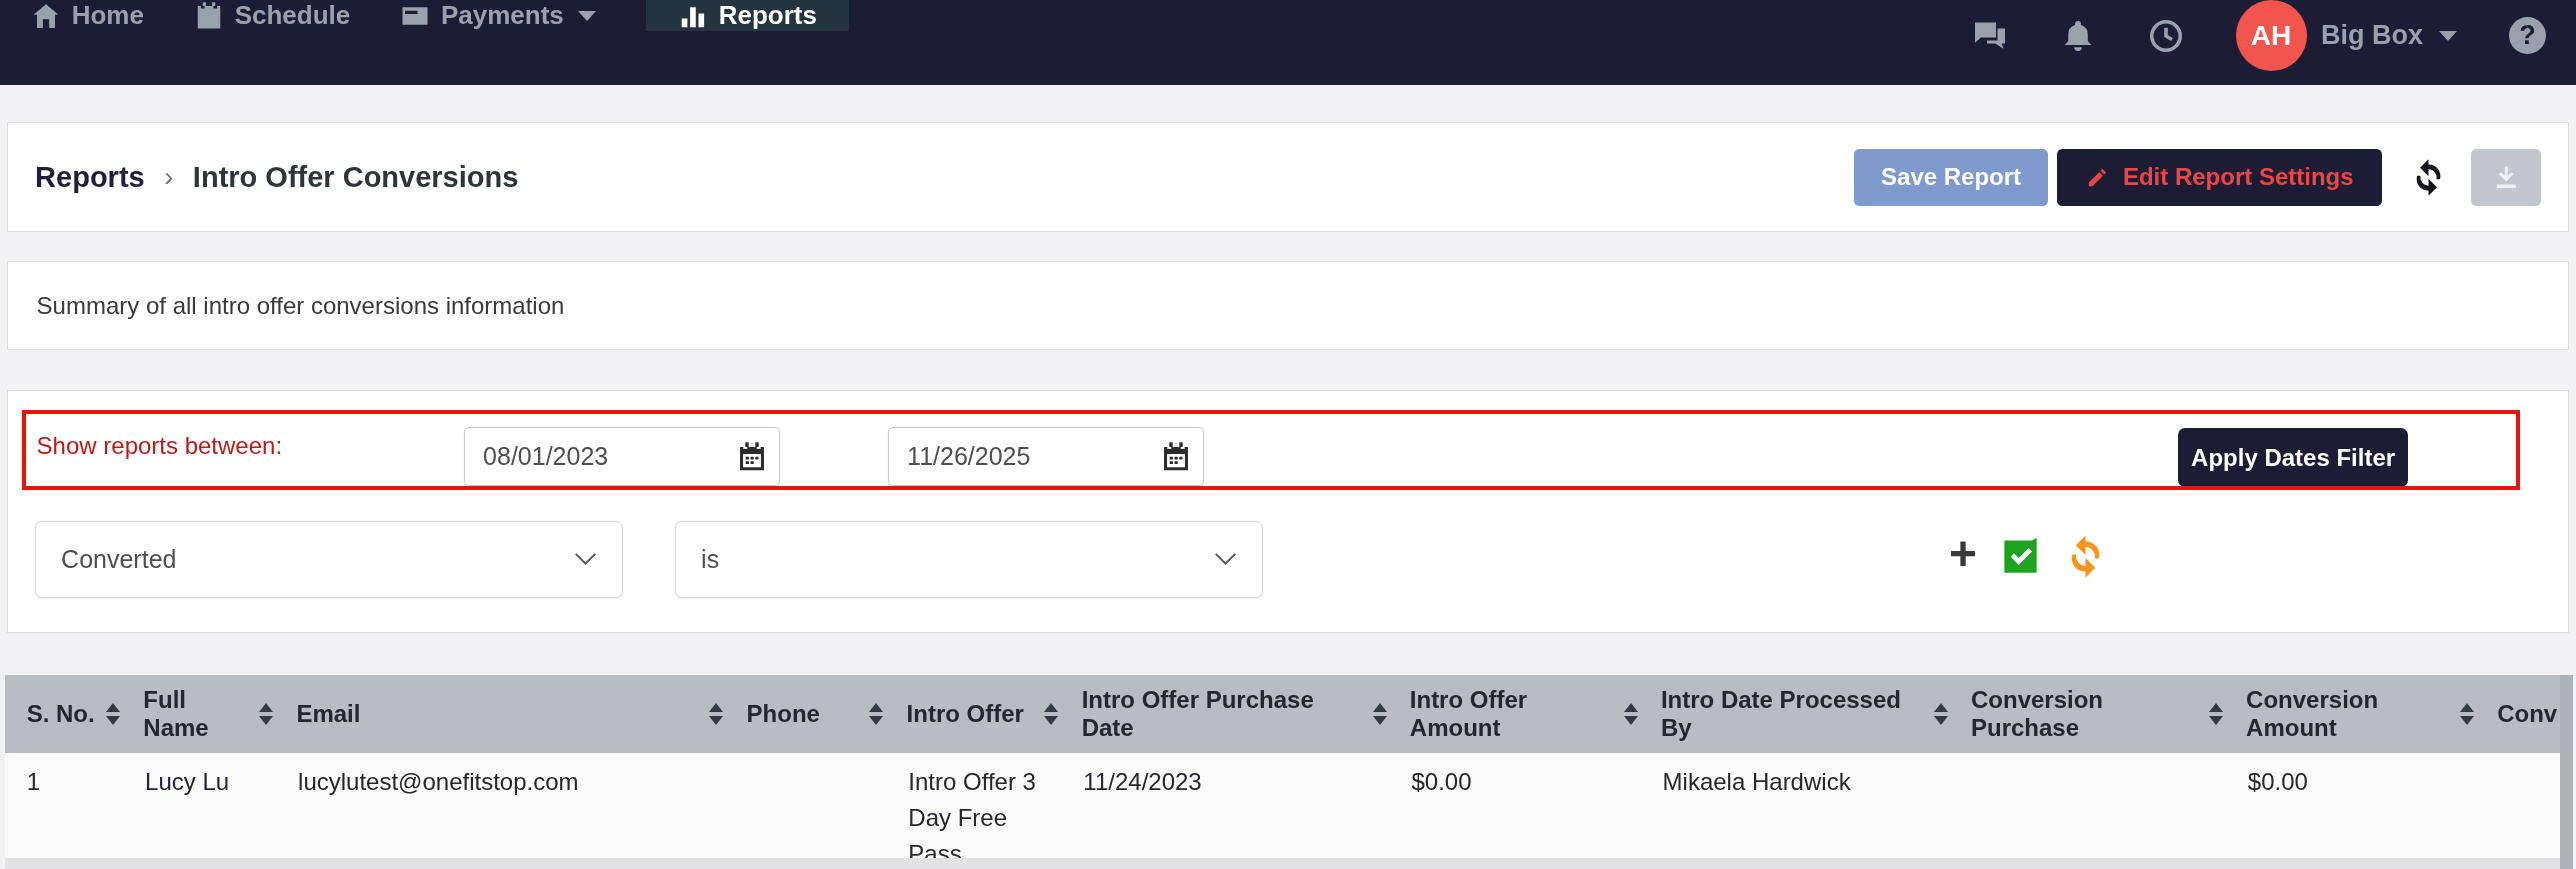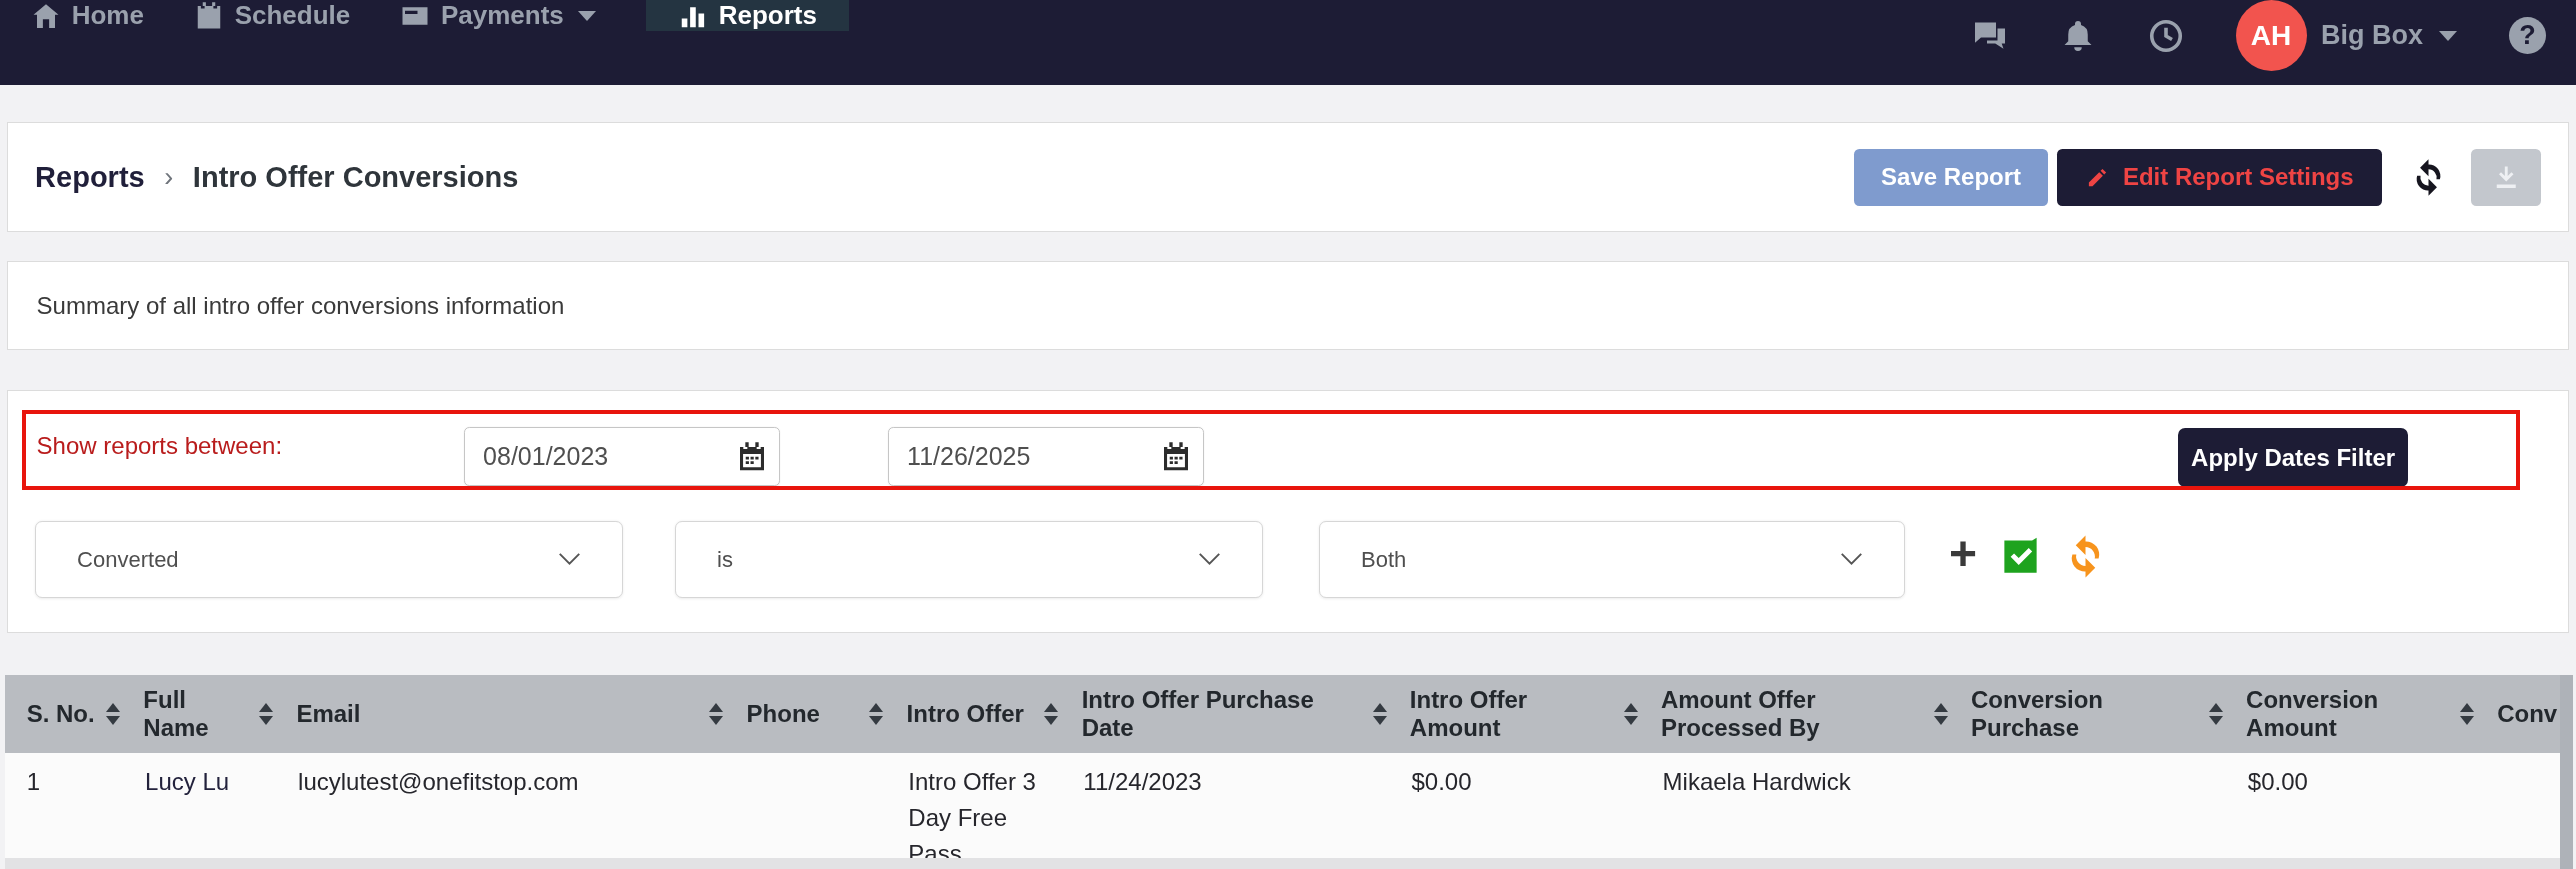--- a/index.html
+++ b/index.html
@@ -78,21 +78,21 @@
     width:100%; height:100%; border:0.9px solid #c6c6c6; border-radius:5.3px;
     font-family:inherit; font-size:25px; color:#4f4f4f; padding:0 53px 0 18px;
     box-shadow:0 0.9px 1.8px rgba(0,0,0,0.07);
   }
   .cal-icon { position:absolute; right:12.5px; top:12.5px; width:32px; height:34px; color:#2c2c2c; pointer-events:none; }
   .btn-apply { position:absolute; left:2170px; top:37px; width:230px; height:59px; background:#1d1c35; color:#fff; border-radius:7.1px; }
 
   .select {
     position:absolute; top:130px; height:77px; background:#fff;
     border:0.9px solid #d6d6d6; border-radius:7.1px; box-shadow:0 0.9px 2.7px rgba(0,0,0,0.08);
-    display:flex; align-items:center; padding:0 41px; font-size:22px; color:#4f4f4f; cursor:pointer;
+    display:flex; align-items:center; padding:0 25px; font-size:25px; color:#4f4f4f; cursor:pointer;
   }
   .select .chev { margin-left:auto; width:23px; height:14.3px; color:#555; }
   .select-field { left:27px; width:588px; }
   .select-operator { left:667px; width:588px; }
   .select-value { left:1311px; width:586px; }
   .filter-actions { position:absolute; left:1941px; top:143px; display:flex; align-items:center; gap:21.4px; }
   .plus-icon { font-size:48px; font-weight:800; color:#3a3a3a; line-height:1; cursor:pointer; margin-top:-5.3px; }
   .check-icon svg { width:43px; height:43px; }
   .sync-icon svg { width:45px; height:45px; color:#f7941d; }
   .filter-actions > div { cursor:pointer; display:flex; }
@@ -243,26 +243,20 @@
     <button class="btn btn-apply">Apply Dates Filter</button>
 
     <div class="select select-field">
       <span>Converted</span>
       <svg class="chev" viewBox="0 0 26 16" fill="none" stroke="currentColor" stroke-width="2.2">
           <path d="M2 2l11 11L24 2"></path>
         </svg>
     </div>
     <div class="select select-operator">
       <span>is</span>
-      <svg class="chev" viewBox="0 0 26 16" fill="none" stroke="currentColor" stroke-width="2.2">
-          <path d="M2 2l11 11L24 2"></path>
-        </svg>
-    </div>
-    <div class="select select-value">
-      <span>Both</span>
       <svg class="chev" viewBox="0 0 26 16" fill="none" stroke="currentColor" stroke-width="2.2">
           <path d="M2 2l11 11L24 2"></path>
         </svg>
     </div>
 
     <div class="filter-actions">
       <div class="plus-icon">
           <span>+</span>
         </div>
       <div class="check-icon">
@@ -355,21 +349,21 @@
               <div class="th-inner">
                 <span>Intro Offer Amount</span>
                 <span class="sort">
                   <i class="up"></i>
                   <i class="down"></i>
                 </span>
               </div>
             </th>
           <th>
               <div class="th-inner">
-                <span>Amount Offer Processed By</span>
+                <span>Intro Date Processed By</span>
                 <span class="sort">
                   <i class="up"></i>
                   <i class="down"></i>
                 </span>
               </div>
             </th>
           <th>
               <div class="th-inner">
                 <span>Conversion Purchase</span>
                 <span class="sort">

